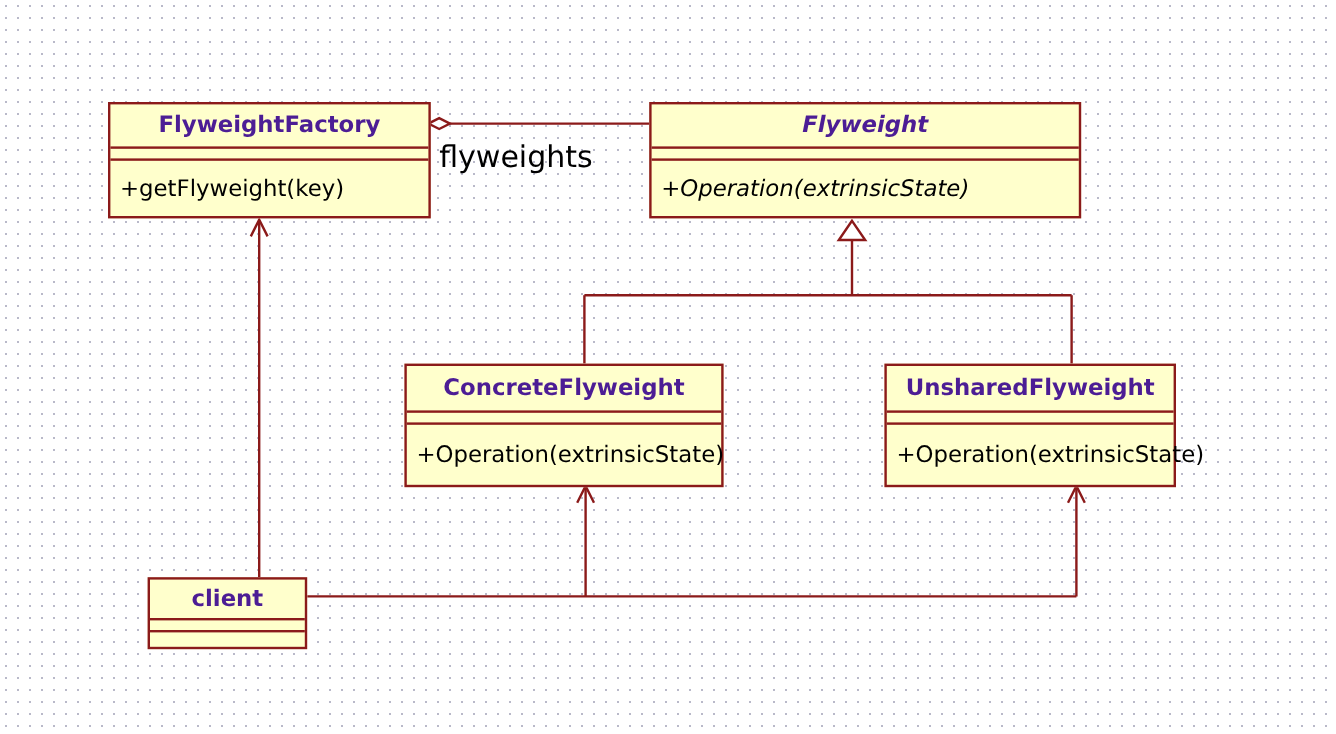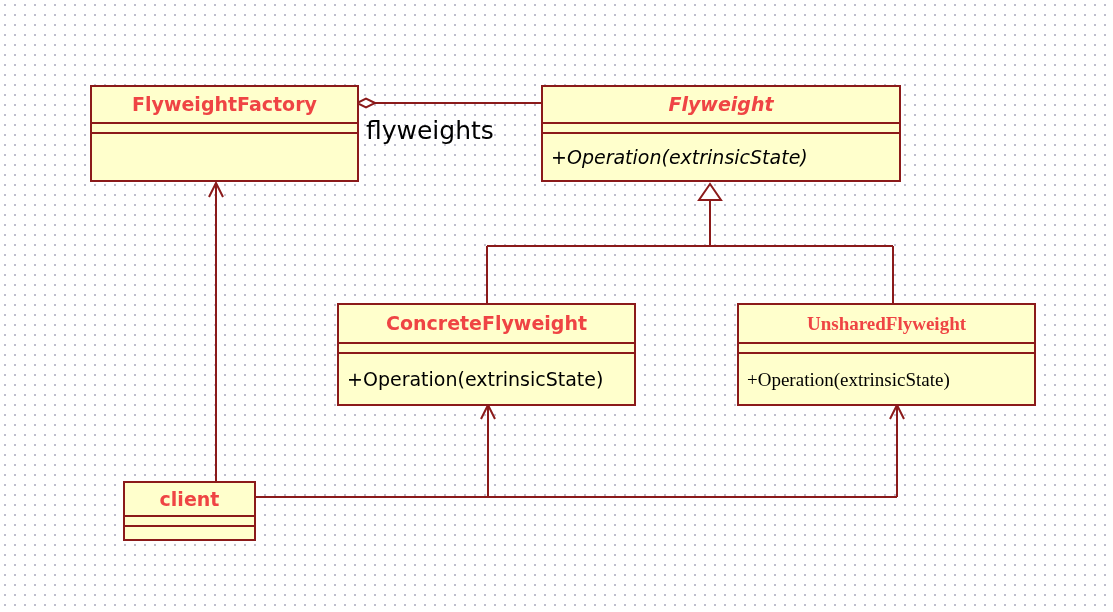--- a/index.html
+++ b/index.html
@@ -32,21 +32,21 @@
     background: #ffffcc;
     border: 2px solid #8b1a1a;
     display: flex;
     flex-direction: column;
   }
   .cls-name {
     box-sizing: border-box;
     text-align: center;
     font-weight: bold;
     font-size: 19px;
-    color: #ef4444;
+    color: #4c1d95;
     display: flex;
     align-items: center;
     justify-content: center;
     line-height: 1;
   }
   .cls-name.abstract {
     font-style: italic;
   }
   .divider {
     height: 2px;
@@ -112,39 +112,40 @@
       <line x1="897" y1="497" x2="897" y2="406" stroke="#8b1a1a" stroke-width="2"></line>
       <path d="M 890,419 L 897,405 L 904,419" fill="none" stroke="#8b1a1a" stroke-width="2"></path>
     </g>
   </svg>
 
   <div class="uml-class" style="left:90px; top:85px; width:269px; height:97px;">
     <div class="cls-name" style="height:35px;">FlyweightFactory</div>
     <div class="divider"></div>
     <div class="cls-attrs" style="height:8px;"></div>
     <div class="divider"></div>
+    <div class="cls-ops" style="flex:1;">+getFlyweight(key)</div>
   </div>
 
   <div class="uml-class" style="left:541px; top:85px; width:360px; height:97px;">
     <div class="cls-name abstract" style="height:35px;">Flyweight</div>
     <div class="divider"></div>
     <div class="cls-attrs" style="height:8px;"></div>
     <div class="divider"></div>
     <div class="cls-ops abstract" style="flex:1;">+Operation(extrinsicState)</div>
   </div>
 
-  <div class="uml-class" style="left:337px; top:303px; width:299px; height:103px;">
+  <div class="uml-class" style="left:337px; top:303px; width:266px; height:103px;">
     <div class="cls-name" style="height:37px;">ConcreteFlyweight</div>
     <div class="divider"></div>
     <div class="cls-attrs" style="height:8px;"></div>
     <div class="divider"></div>
     <div class="cls-ops" style="flex:1;">+Operation(extrinsicState)</div>
   </div>
 
-  <div class="uml-class" style="left:737px; top:303px; width:299px; height:103px;font-family:Liberation Serif, serif;">
+  <div class="uml-class" style="left:737px; top:303px; width:243px; height:103px;">
     <div class="cls-name" style="height:37px;">UnsharedFlyweight</div>
     <div class="divider"></div>
     <div class="cls-attrs" style="height:8px;"></div>
     <div class="divider"></div>
     <div class="cls-ops" style="flex:1;">+Operation(extrinsicState)</div>
   </div>
 
   <div class="uml-class" style="left:123px; top:481px; width:133px; height:60px;">
     <div class="cls-name" style="height:32px;">client</div>
     <div class="divider"></div>

